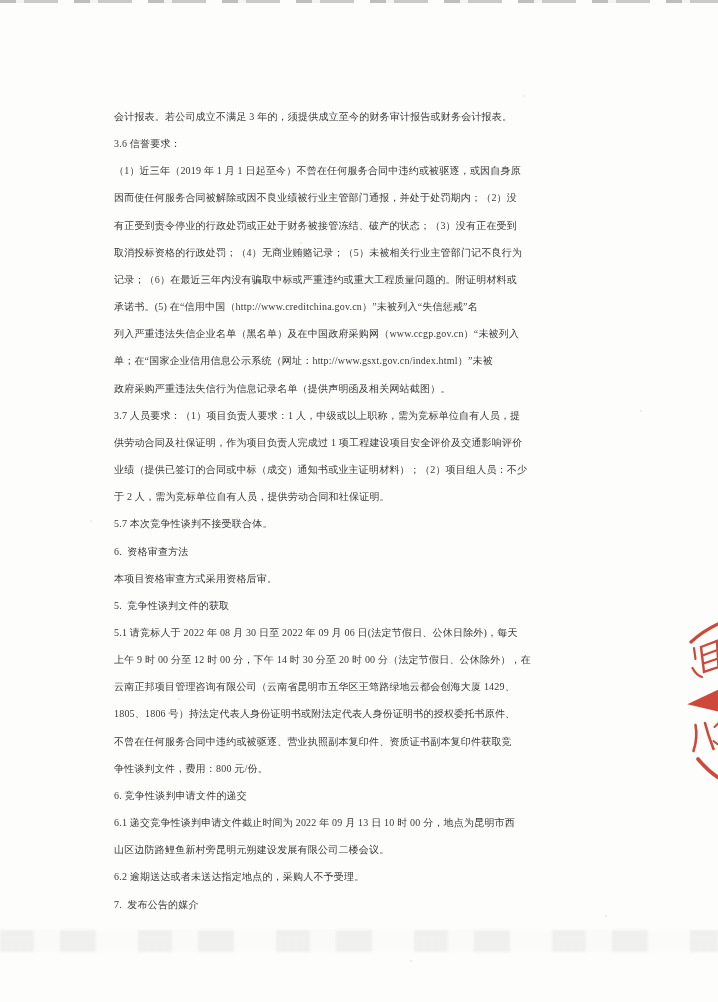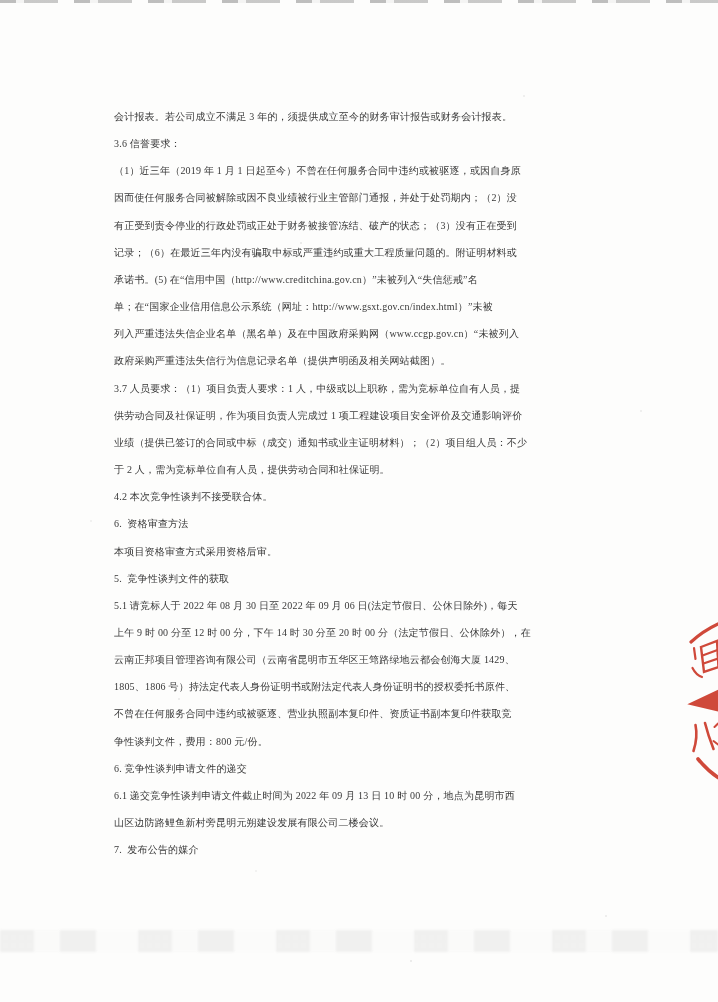--- a/index.html
+++ b/index.html
@@ -96,42 +96,44 @@
 <div class="page">
 
   <div class="scan-edge-top"></div>
 
   <div class="document-text">
       <div class="line">会计报表。若公司成立不满足 3 年的，须提供成立至今的财务审计报告或财务会计报表。</div>
       <div class="line">3.6 信誉要求：</div>
       <div class="line">（1）近三年（2019 年 1 月 1 日起至今）不曾在任何服务合同中违约或被驱逐，或因自身原</div>
       <div class="line">因而使任何服务合同被解除或因不良业绩被行业主管部门通报，并处于处罚期内；（2）没</div>
       <div class="line">有正受到责令停业的行政处罚或正处于财务被接管冻结、破产的状态；（3）没有正在受到</div>
+      <div class="line">取消投标资格的行政处罚；（4）无商业贿赂记录；（5）未被相关行业主管部门记不良行为</div>
       <div class="line">记录；（6）在最近三年内没有骗取中标或严重违约或重大工程质量问题的。附证明材料或</div>
       <div class="line">承诺书。(5) 在“信用中国（http://www.creditchina.gov.cn）”未被列入“失信惩戒”名</div>
+      <div class="line">列入严重违法失信企业名单（黑名单）及在中国政府采购网（www.ccgp.gov.cn）“未被列入</div>
       <div class="line">单；在“国家企业信用信息公示系统（网址：http://www.gsxt.gov.cn/index.html）”未被</div>
-      <div class="line">列入严重违法失信企业名单（黑名单）及在中国政府采购网（www.ccgp.gov.cn）“未被列入</div>
       <div class="line">政府采购严重违法失信行为信息记录名单（提供声明函及相关网站截图）。</div>
       <div class="line">3.7 人员要求：（1）项目负责人要求：1 人，中级或以上职称，需为竞标单位自有人员，提</div>
       <div class="line">供劳动合同及社保证明，作为项目负责人完成过 1 项工程建设项目安全评价及交通影响评价</div>
       <div class="line">业绩（提供已签订的合同或中标（成交）通知书或业主证明材料）；（2）项目组人员：不少</div>
       <div class="line">于 2 人，需为竞标单位自有人员，提供劳动合同和社保证明。</div>
-      <div class="line">4.2 本次竞争性谈判不接受联合体。</div>
+      <div class="line">5.7 本次竞争性谈判不接受联合体。</div>
       <div class="line">6.  资格审查方法</div>
       <div class="line">本项目资格审查方式采用资格后审。</div>
       <div class="line">5.  竞争性谈判文件的获取</div>
       <div class="line">5.1 请竞标人于 2022 年 08 月 30 日至 2022 年 09 月 06 日(法定节假日、公休日除外)，每天</div>
       <div class="line">上午 9 时 00 分至 12 时 00 分，下午 14 时 30 分至 20 时 00 分（法定节假日、公休除外），在</div>
       <div class="line">云南正邦项目管理咨询有限公司（云南省昆明市五华区王筇路绿地云都会创海大厦 1429、</div>
       <div class="line">1805、1806 号）持法定代表人身份证明书或附法定代表人身份证明书的授权委托书原件、</div>
       <div class="line">不曾在任何服务合同中违约或被驱逐、营业执照副本复印件、资质证书副本复印件获取竞</div>
       <div class="line">争性谈判文件，费用：800 元/份。</div>
       <div class="line">6. 竞争性谈判申请文件的递交</div>
       <div class="line">6.1 递交竞争性谈判申请文件截止时间为 2022 年 09 月 13 日 10 时 00 分，地点为昆明市西</div>
       <div class="line">山区边防路鲤鱼新村旁昆明元朔建设发展有限公司二楼会议。</div>
+      <div class="line">6.2 逾期送达或者未送达指定地点的，采购人不予受理。</div>
       <div class="line">7.  发布公告的媒介</div>
     </div>
 
   <svg class="stamp-svg" viewBox="686 615 32 175" xmlns="http://www.w3.org/2000/svg">
 
     <path class="stamp-stroke" stroke-width="3.2" d="M 691 642 Q 703 631 718 624"></path>
 
     <path class="stamp-stroke" stroke-width="2.4" d="M 701 647 L 717 641 L 718.5 667 L 704 672 Z"></path>
     <path class="stamp-stroke" stroke-width="2.2" d="M 702.5 655.5 L 717.5 650"></path>
     <path class="stamp-stroke" stroke-width="2.2" d="M 703.5 663.5 L 718 658.5"></path>

